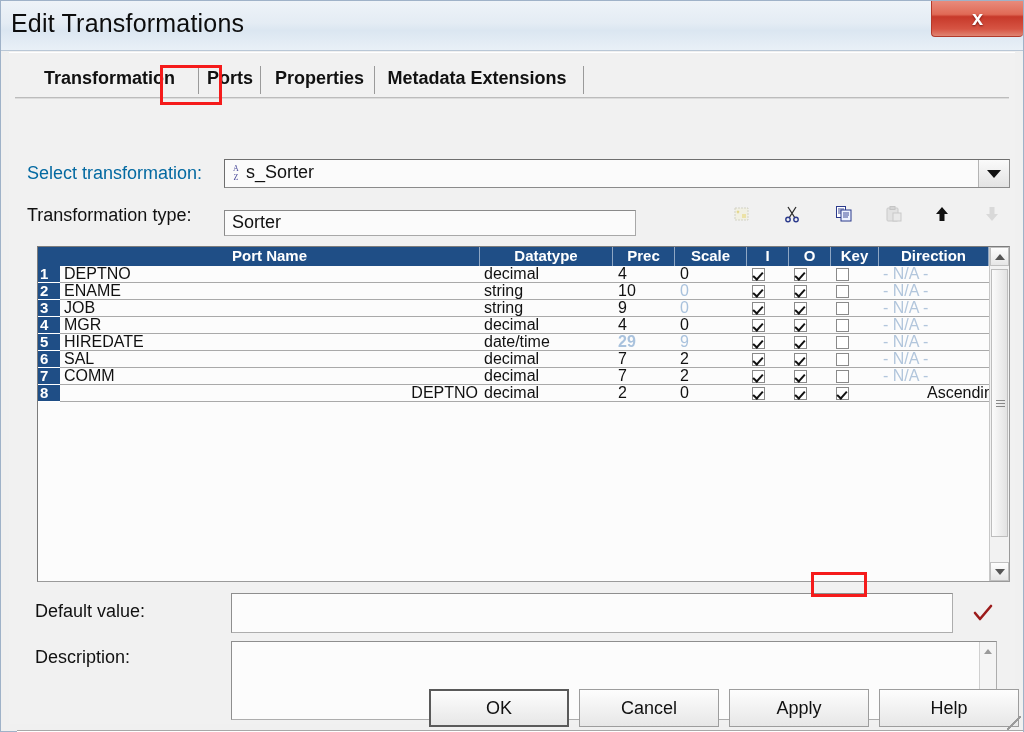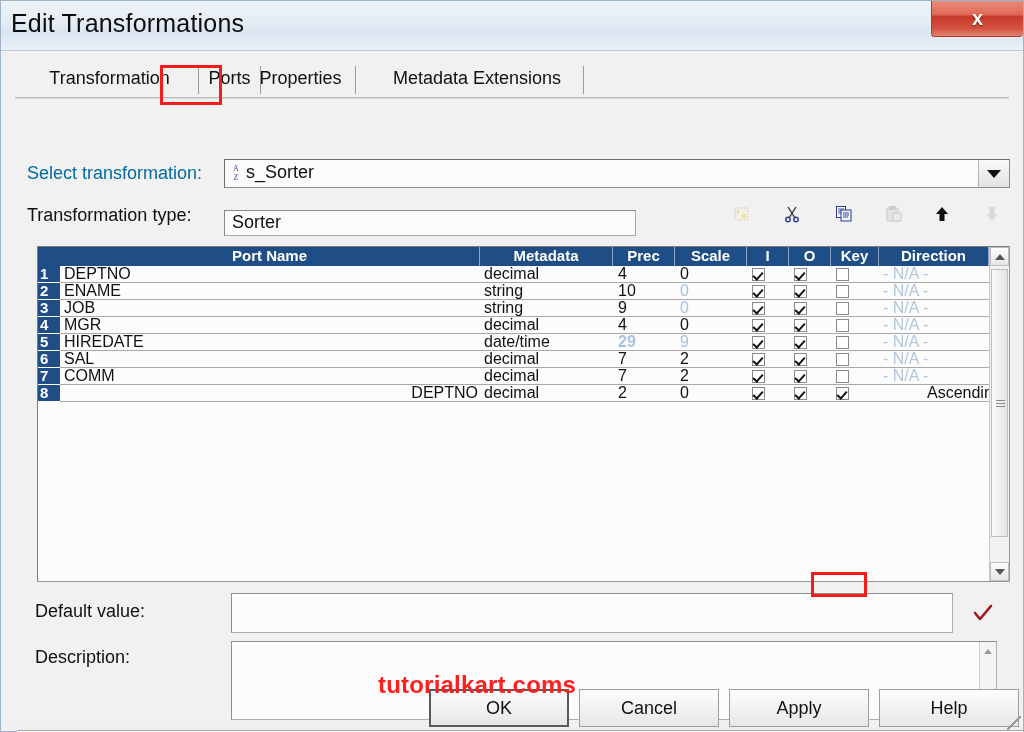--- a/index.html
+++ b/index.html
@@ -52,21 +52,21 @@
   #client {
     position: absolute; left: 8px; top: 51px;
     width: 1006px; height: 672px;
     background: #f1f1f1;
     border-top: 1px solid #ffffff;
   }
 
   
   #tabstrip {
     position: absolute; left: 6px; top: 10px;
-    width: 994px; height: 34px;
+    width: 994px; height: 34px; font-weight: bold;
   }
   .tab {
     position: absolute; top: 3px;
     height: 28px;
     font-size: 18px; color: #111;
     padding: 2px 8px 0 8px;
     white-space: nowrap;
     cursor: pointer;
     background: transparent;
   }
@@ -343,21 +343,21 @@
     <div id="close-btn">
       <div class="x">x</div>
     </div>
   </div>
 
   <div id="client">
 
     <div id="tabstrip">
         <div class="tab sep" style="left: 6px; width: 178px; text-align: center;">Transformation</div>
         <div class="tab sep" style="left: 184px; width: 62px; text-align: center;">Ports</div>
-        <div class="tab sep" style="left: 231px; width: 110px; text-align: center;">Properties</div>
+        <div class="tab sep" style="left: 250px; width: 110px; text-align: center;">Properties</div>
         <div class="tab sep" style="left: 356px; width: 213px; text-align: center;">Metadata Extensions</div>
       </div>
     <div id="tabline"></div>
 
     <div id="lbl-select">Select transformation:</div>
     <div id="select-wrap">
       <div id="select-icon">A<br>Z</div>
       <div id="select-value">s_Sorter</div>
       <div id="select-arrow">
           <div class="caret"></div>
@@ -405,21 +405,21 @@
         <div class="tbtn" style="left: 268px; opacity: 0.55;">
           <svg width="18" height="18" viewBox="0 0 18 18">
             <path d="M9 16 L3 9 L6.5 9 L6.5 2 L11.5 2 L11.5 9 L15 9 Z" fill="#c6c6c6"></path>
           </svg>
         </div>
       </div>
 
     <div id="grid-outer">
       <div id="grid-head">
           <div class="hcell" style="left: 22px; width: 420px;">Port Name</div>
-          <div class="hcell" style="left: 442px; width: 133px;">Metadata</div>
+          <div class="hcell" style="left: 442px; width: 133px;">Datatype</div>
           <div class="hcell" style="left: 575px; width: 62px;">Prec</div>
           <div class="hcell" style="left: 637px; width: 72px;">Scale</div>
           <div class="hcell" style="left: 709px; width: 42px;">I</div>
           <div class="hcell" style="left: 751px; width: 42px;">O</div>
           <div class="hcell" style="left: 793px; width: 48px;">Key</div>
           <div class="hcell" style="left: 841px; width: 110px;">Direction</div>
         </div>
       <div id="grid-body">
           <div class="row" style="top: 0px;">
             <div class="rnum">1</div>
@@ -503,21 +503,20 @@
             <div class="cell" style="left: 26px; width: 414px; text-align: right;">DEPTNO</div>
             <div class="cell" style="left: 446px; width: 128px; text-align: left;">decimal</div>
             <div class="cell" style="left: 580px; width: 56px; text-align: left;">2</div>
             <div class="cell" style="left: 642px; width: 66px; text-align: left;">0</div>
             <div class="cell" style="left: 845px; width: 106px; text-align: left; margin-left: 44px;">Ascending</div>
             <div class="cbx on" style="left: 714px;"></div>
             <div class="cbx on" style="left: 756px;"></div>
             <div class="cbx on" style="left: 798px;"></div>
           </div>
         </div>
-      <div id="watermark">tutorialkart.coms</div>
       <div id="key-highlight"></div>
 
       <div id="grid-scroll">
         <div class="sbtn up">
             <div class="tri-up"></div>
           </div>
         <div id="grid-thumb">
             <div class="grip"></div>
           </div>
         <div class="sbtn down">

